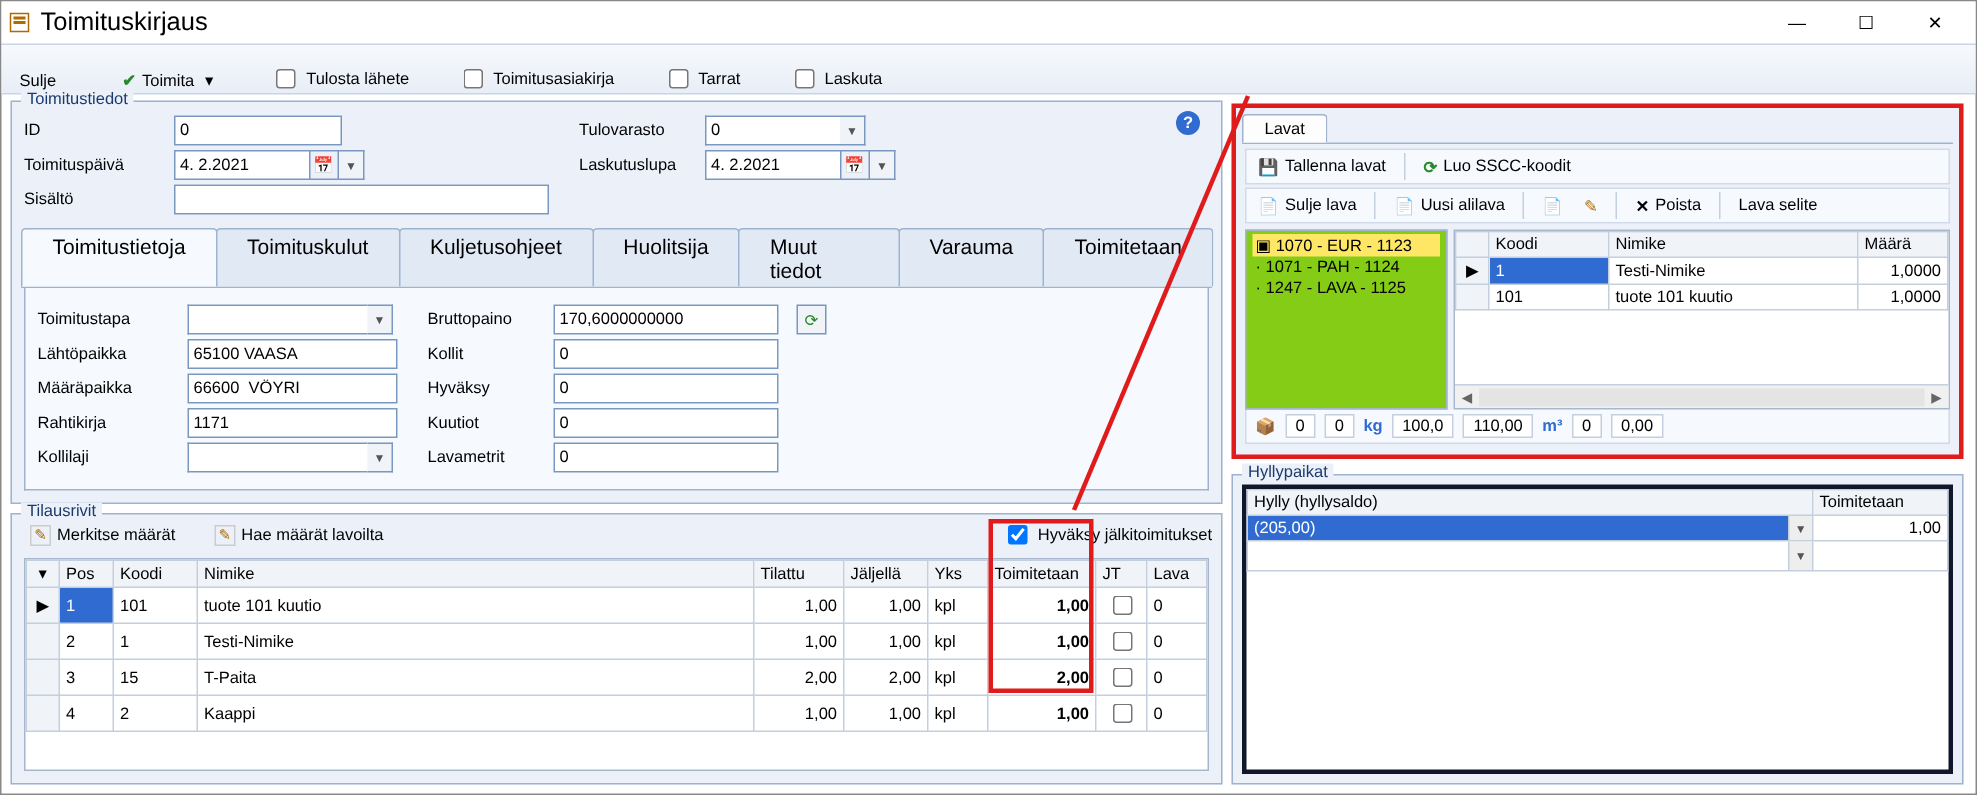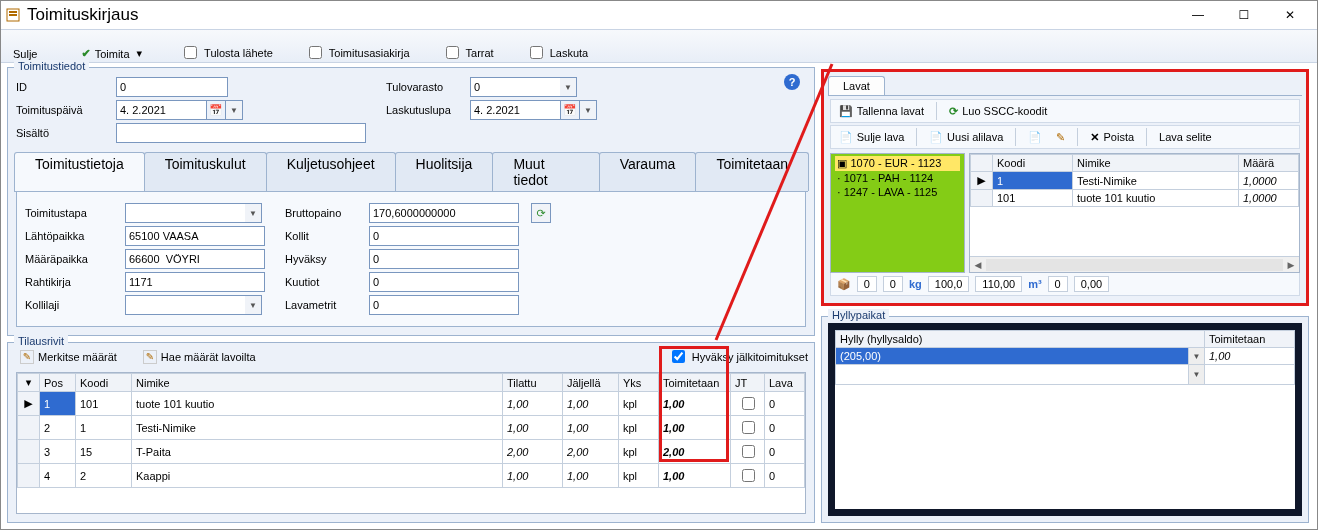--- a/index.html
+++ b/index.html
@@ -42,21 +42,21 @@
   .refresh-btn { width:20px; height:20px; border:1px solid #7a97bf; display:inline-flex; align-items:center; justify-content:center; color:#2a8a2a; background:#f0f3f8; margin-left:4px; }
 
   .orderlines { border:1px solid #9db3cf; background:#ecf1f9; position:relative; flex:1; display:flex; flex-direction:column; }
   .orderlines .legend { position:absolute; top:-8px; left:6px; background:#ecf1f9; padding:0 4px; color:#1a3a6e; }
   .ol-toolbar { display:flex; align-items:center; padding:4px 6px; gap:14px; }
   .ol-toolbar .spacer { flex:1; }
   .grid { margin:2px 8px 8px 8px; background:#fff; border:1px solid #a6b6cc; flex:1; display:flex; flex-direction:column; }
   table { border-collapse:collapse; width:100%; table-layout:fixed; }
   th, td { border:1px solid #c4cfdd; padding:2px 4px; font-size:11px; overflow:hidden; white-space:nowrap; }
   th { background:#f0f3f8; font-weight:normal; text-align:left; height:16px; }
-  td.num { text-align:left;font-style:italic; }
+  td.num { text-align:right; }
   td.sel, th.sel { width:20px; background:#f0f3f8; text-align:center; }
   tr.selrow td.posc, tr.selrow td.sel { background:#2f6bd0; color:#fff; }
   tr.selrow td.sel { color:#000; background:#f0f3f8; }
   tr.selrow td.posc { background:#2f6bd0; color:#fff; }
 
   
   .rtab-head { display:flex; border-bottom:1px solid #9db3cf; }
   .rtab { padding:3px 14px; border:1px solid #9db3cf; border-bottom:none; border-radius:3px 3px 0 0; background:#fdfdfd; font-size:11px; }
   .right-box { border:3px solid #e01b1b; padding:4px; background:#ecf1f9; }
   .rtoolbar { display:flex; align-items:center; gap:6px; padding:2px 4px; background:#f6f9fd; border:1px solid #d0dae8; }
@@ -72,21 +72,21 @@
   .lavagrid-scroll { flex:1; overflow:auto; }
   .lavagrid-hscroll { height:16px; background:#f0f0f0; border-top:1px solid #c4cfdd; display:flex; align-items:center; }
   .lavagrid-hscroll .l,.lavagrid-hscroll .r { width:16px; text-align:center; color:#666; font-size:9px;}
   .lavagrid-hscroll .track { flex:1; background:#e4e4e4; height:12px; }
   .status { display:flex; align-items:center; gap:6px; padding:3px 6px; background:#f6f9fd; border:1px solid #d0dae8; border-top:none;}
   .status .pill { border:1px solid #c4cfdd; padding:1px 6px; background:#fff; }
   .status .unit { font-weight:bold; color:#2f6bd0; }
 
   .hylly { border:1px solid #9db3cf; margin-top:10px; background:#ecf1f9; position:relative; flex:1; display:flex; flex-direction:column; }
   .hylly .legend { position:absolute; top:-8px; left:6px; background:#ecf1f9; padding:0 4px; color:#1a3a6e; }
-  .hylly .inner { margin:6px; flex:1; background:#fff; border:7px solid #0f172a; display:flex; flex-direction:column; }
+  .hylly .inner { margin:6px; flex:1; background:#fff; border:3px solid #0f172a; display:flex; flex-direction:column; }
   .hylly table td.hcell { background:#2f6bd0; color:#fff; }
   .hylly .dd { width:16px; text-align:center; border-left:1px solid #c4cfdd; color:#555; font-size:8px; }
 
   .icon-check { color:#2a8a2a; font-weight:bold; }
   .icon-save { color:#2f6bd0; }
   .icon-refresh { color:#2a8a2a; font-weight:bold; }
   .icon-new { color:#888; }
   .icon-edit { color:#b06a00; }
   .icon-del { color:#000; font-weight:bold; }
   .small-icon { width:14px; height:14px; display:inline-flex; align-items:center; justify-content:center; border:1px solid #ccc; font-size:10px;}

